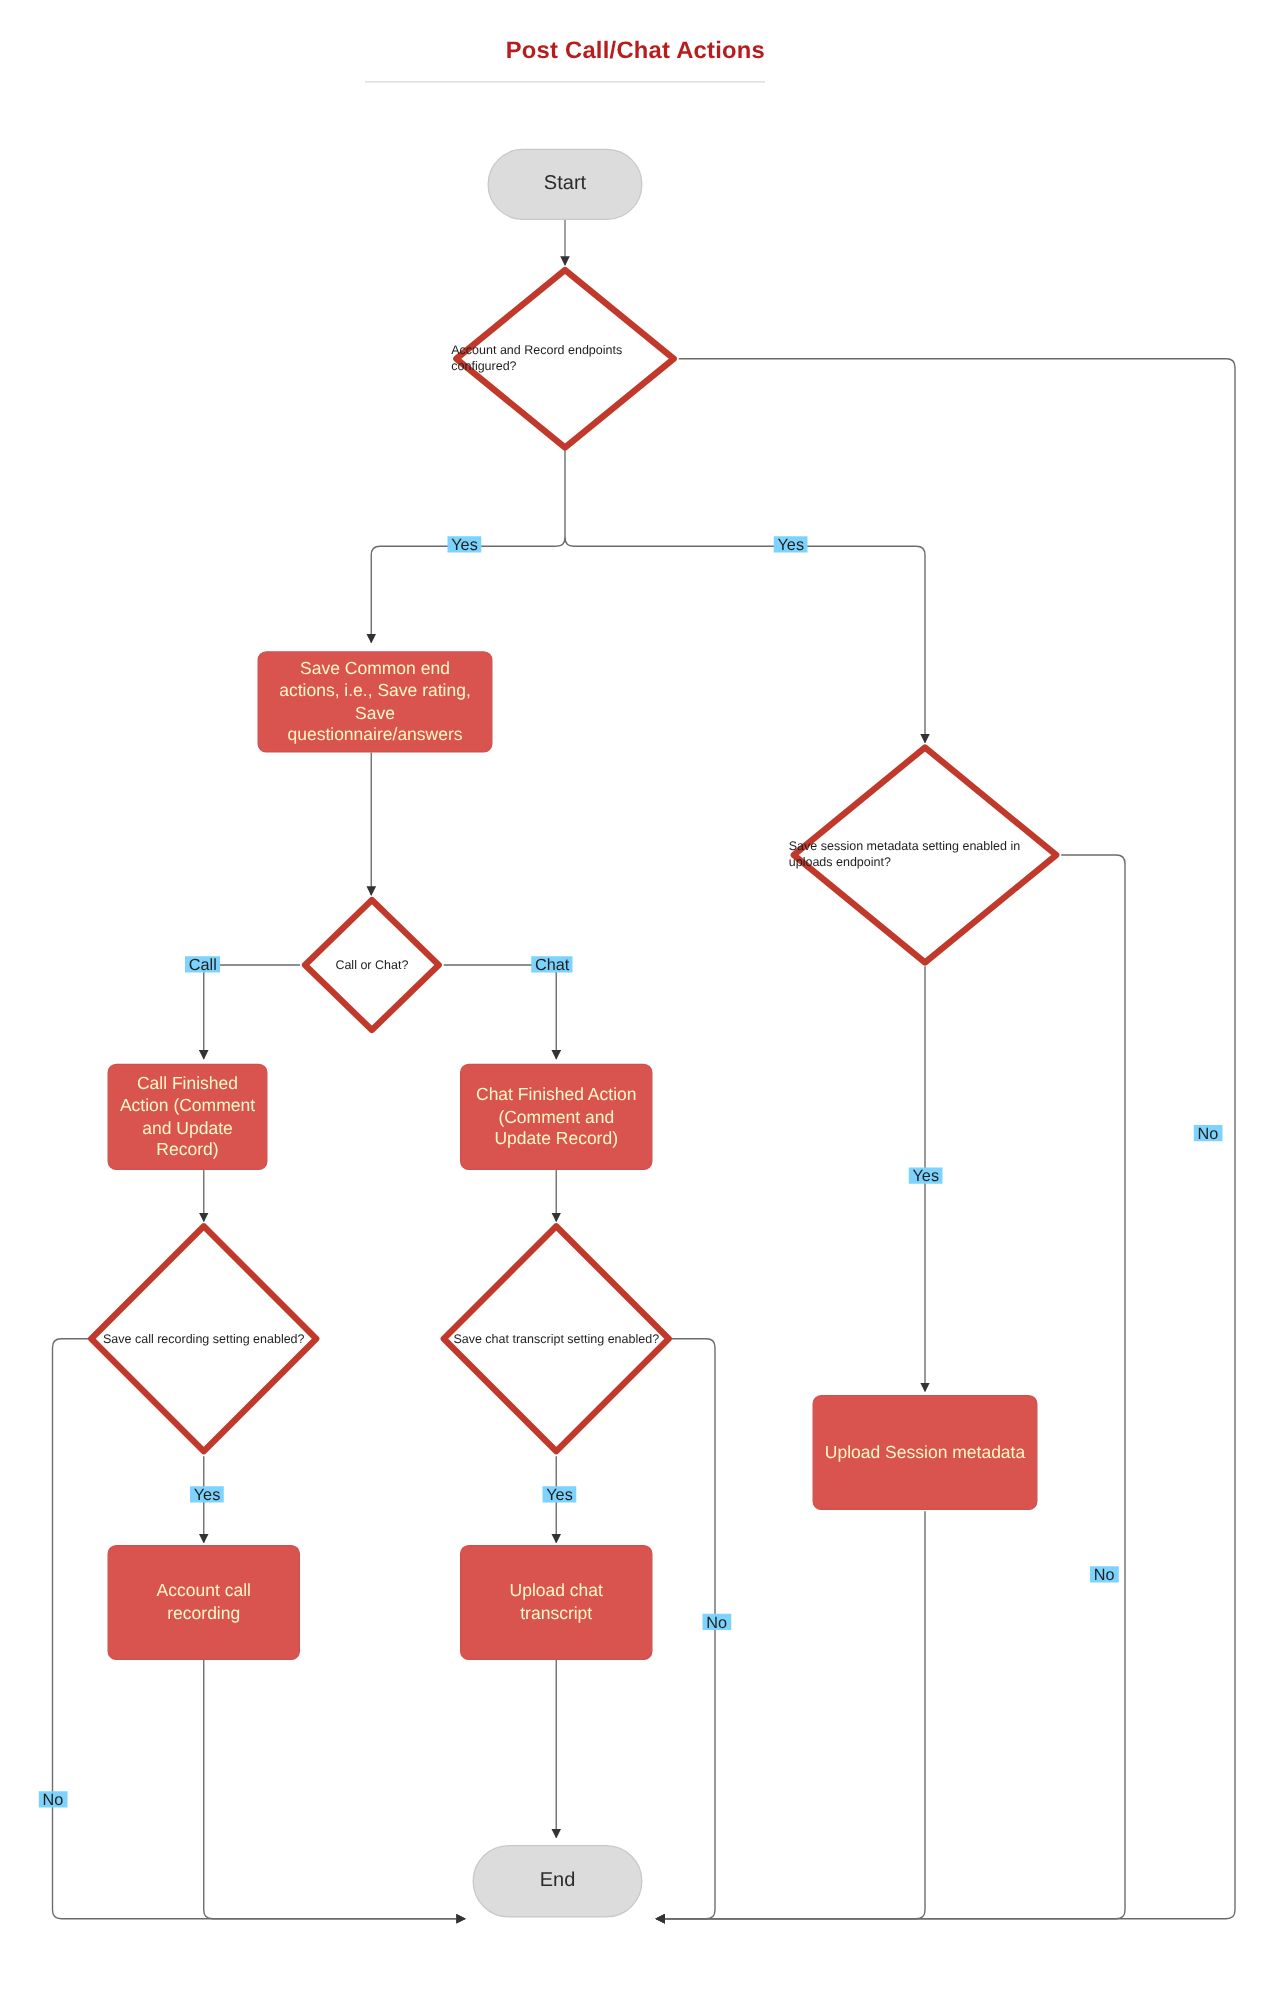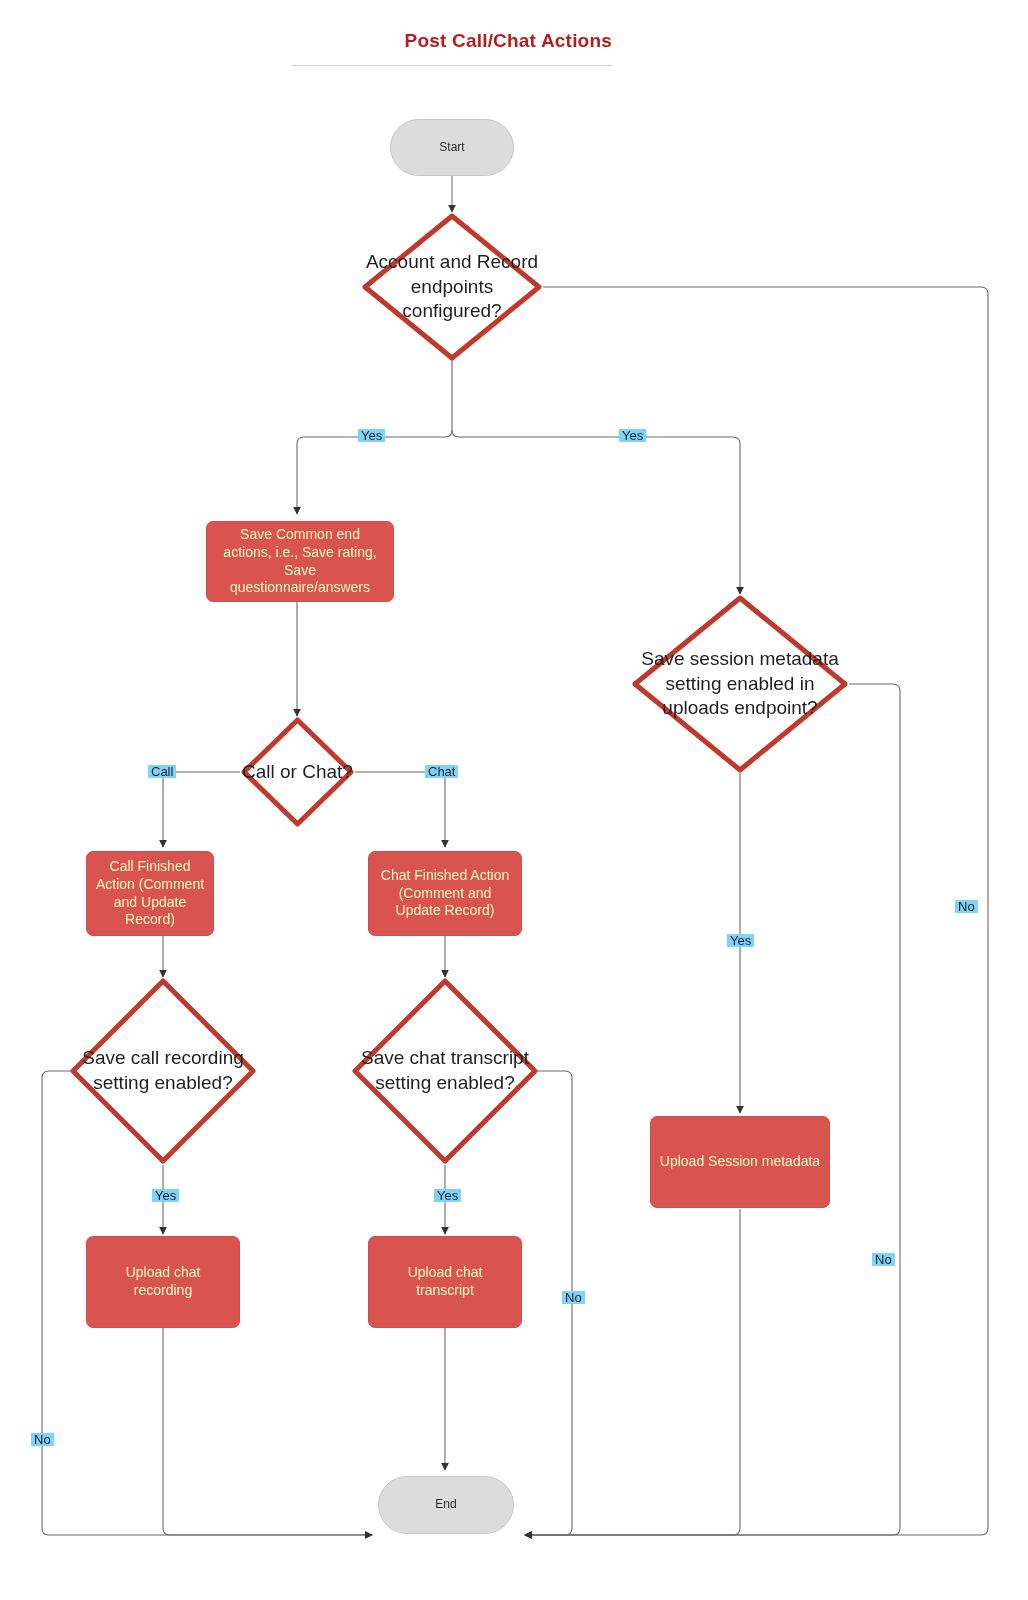--- a/index.html
+++ b/index.html
@@ -57,21 +57,21 @@
     justify-content: center;
     text-align: center;
     line-height: 1.28;
   }
 
   .terminator {
     background: #dcdcdc;
     border: 1px solid #c8c8c8;
     border-radius: 999px;
     color: #2b2b2b;
-    font-size: 12px;
+    font-size: 16px;
   }
 
   .process {
     background: #d9534f;
     border: 1px solid #d0504c;
     border-radius: 7px;
     color: #fef9c3;
     font-size: 14px;
     padding: 5px 8px;
   }
@@ -85,22 +85,21 @@
     overflow: visible;
   }
   .decision-label {
     position: absolute;
     left: 0; top: 0;
     width: 100%;
     height: 100%;
     display: flex;
     align-items: center;
     justify-content: center;
-    text-align: center;
-    font-size: 19px;
+    font-size: 10px;
     color: #1f1f1f;
     line-height: 1.3;
     pointer-events: none;
   }
 
   .edge-label {
     position: absolute;
     font-size: 13px;
     color: #1f1f1f;
     background: #7dd3fc;
@@ -223,21 +222,21 @@
   </div>
 
   <div class="decision-wrap" style="left:351px; top:977px; width:188px; height:188px;">
     <svg width="188" height="188" viewBox="0 0 188 188">
       <polygon points="94,4 184,94 94,184 4,94" fill="#ffffff" stroke="#c0392b" stroke-width="5" stroke-linejoin="round"></polygon>
     </svg>
     <div class="decision-label">Save chat transcript setting enabled?</div>
   </div>
 
   <div class="node process" style="left:86px; top:1236px; width:154px; height:92px;">
-    <span>Upload chat recording</span>
+    <span>Account call recording</span>
   </div>
 
   <div class="node process" style="left:368px; top:1236px; width:154px; height:92px;">
     <span>Upload chat transcript</span>
   </div>
 
   <div class="decision-wrap" style="left:631px; top:594px; width:218px; height:180px;">
     <svg width="218" height="180" viewBox="0 0 218 180">
       <polygon points="109,4 214,90 109,176 4,90" fill="#ffffff" stroke="#c0392b" stroke-width="5" stroke-linejoin="round"></polygon>
     </svg>

